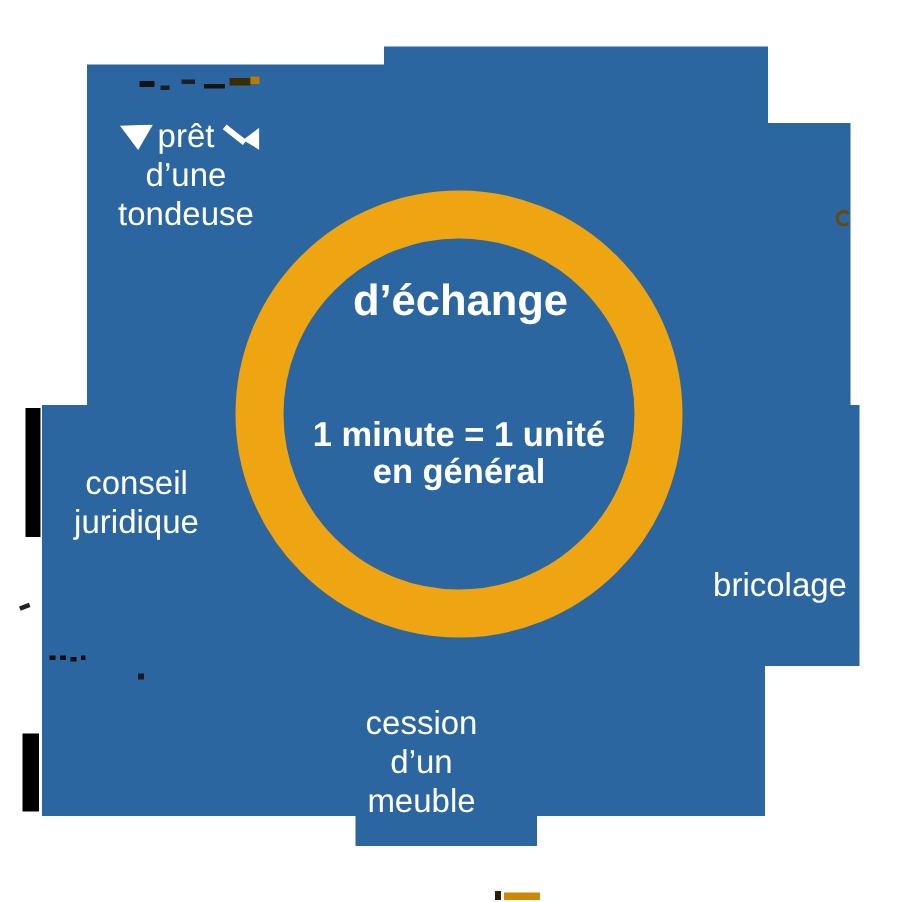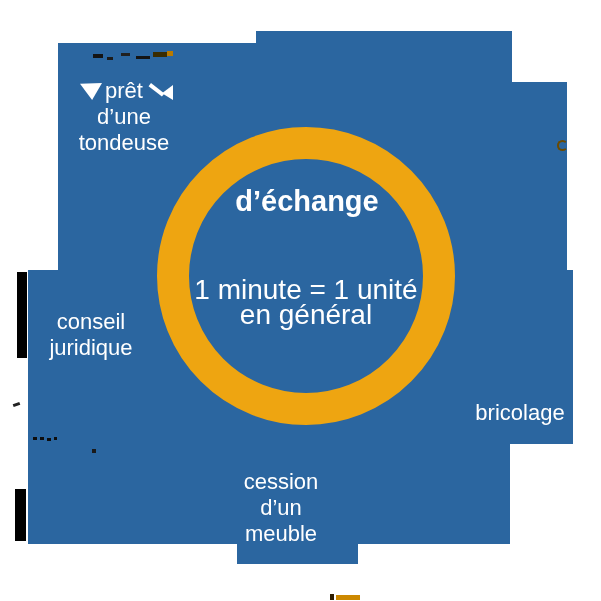--- a/index.html
+++ b/index.html
@@ -10,21 +10,21 @@
   .blue{position:absolute;background:#2b66a0;}
   .bar{position:absolute;background:#000000;}
   .ring{
     position:absolute;left:157px;top:127px;width:234px;height:234px;
     border:32px solid #eea511;border-radius:50%;
   }
   .txt{position:absolute;color:#ffffff;text-align:center;transform:translateX(-50%);white-space:nowrap;}
   .txt span{display:block;}
   .label{font-size:22px;line-height:26px;}
   .title{font-size:29px;line-height:37px;font-weight:bold;}
-  .sub{font-size:28px;line-height:25px;}
+  .sub{font-size:23px;line-height:25px;font-weight:bold;}
   .tri-left{
     position:absolute;left:80px;top:83px;width:22px;height:17px;background:#ffffff;
     -webkit-clip-path:polygon(0 5%,100% 0,55% 100%);clip-path:polygon(0 5%,100% 0,55% 100%);
   }
   .tri-right-bar{
     position:absolute;left:151px;top:83px;width:17px;height:4px;background:#ffffff;
     transform:rotate(38deg);transform-origin:left top;
   }
   .tri-right-head{
     position:absolute;left:162px;top:85px;width:11px;height:15px;background:#ffffff;
@@ -89,21 +89,21 @@
     <span>d’une</span>
     <span>tondeuse</span>
   </div>
 
 
   <div class="txt label" style="left:91px;top:309px;">
     <span>conseil</span>
     <span>juridique</span>
   </div>
 
-  <div class="txt label" style="left:520px;top:377px;margin-top:23px;">
+  <div class="txt label" style="left:520px;top:377px;">
     <span>bricolage</span>
   </div>
 
   <div class="txt label" style="left:281px;top:469px;">
     <span>cession</span>
     <span>d’un</span>
     <span>meuble</span>
   </div>
 
 </div>

